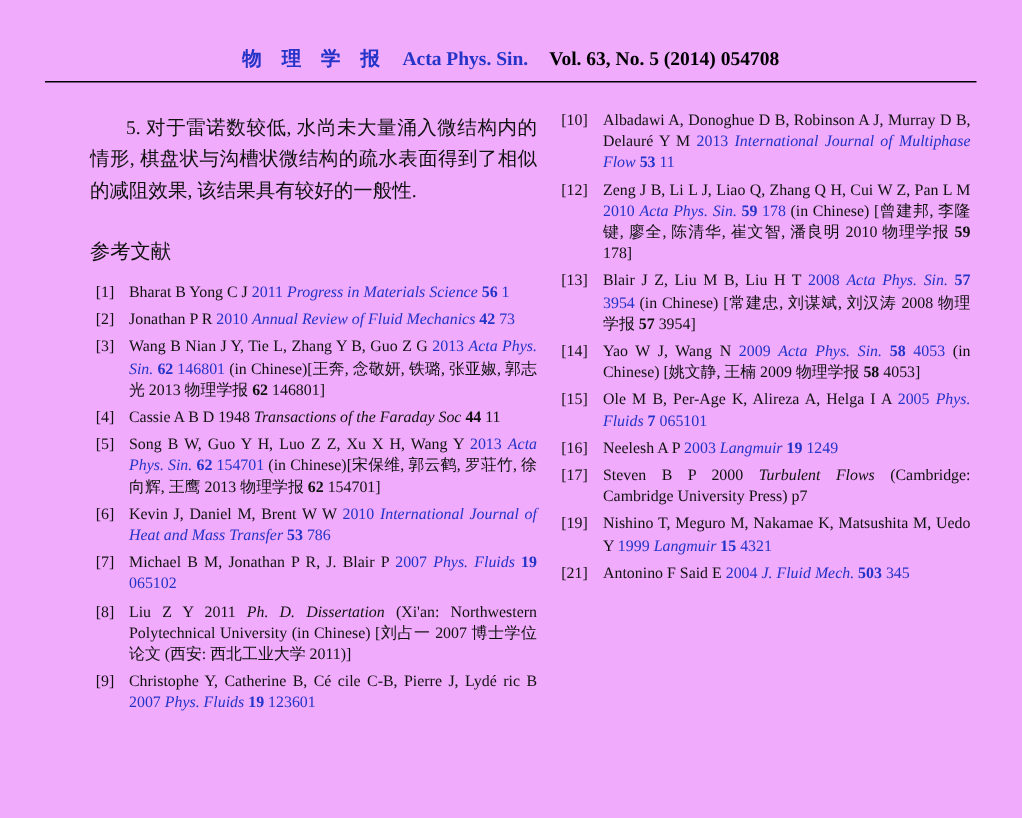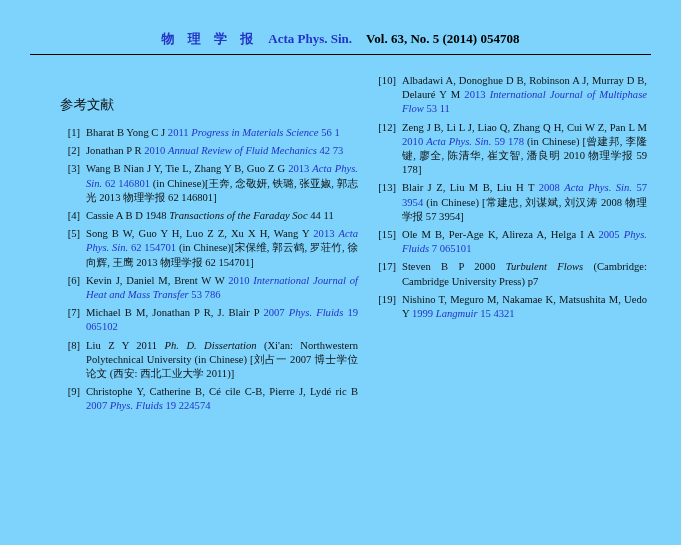--- a/index.html
+++ b/index.html
@@ -1,19 +1,19 @@
 <!DOCTYPE html>
 <html style="--link: #2433c8;"><head>
 <meta charset="utf-8">
 <style>
   html,body{margin:0;padding:0;background:#ffffff;}
   .page{
     position:relative;
     width:681px;height:545px;
-    background:#7dd3fc;
+    background:#f0abfc;
     font-family:"Liberation Serif","DejaVu Serif",serif;
     color:#111111;
     overflow:hidden;
     box-sizing:border-box;
   }
   
   .header{
     position:absolute;top:30px;left:30px;right:30px;
     text-align:center;
     font-size:13px;font-weight:bold;
@@ -38,39 +38,40 @@
     text-indent:24px;
     margin:0 0 0 0;
   }
   .refs-heading{
     font-size:13.5px;font-weight:normal;
     margin:22px 0 12px 0;
   }
   
   .ref-list{font-size:10.6px;line-height:14.2px;}
   .ref{display:flex;margin-bottom:4px;text-align:justify;}
-  .ref-num{flex:0 0 20px;text-align:right;white-space:nowrap;}
+  .ref-num{flex:0 0 20px;text-align:center;white-space:nowrap;}
   .col-right .ref-num{flex:0 0 26px;}
   .ref-text{flex:1 1 auto;padding-left:6px;min-width:0;}
   .lnk{color:var(--link);}
   .it{font-style:italic;}
-  .bd{font-weight:normal;}
+  .bd{font-weight:bold;}
 </style>
 </head>
 <body>
 
 <div class="page">
 
   <div class="header">
     <span class="cn">物 理 学 报</span><span class="en">Acta Phys. Sin.</span><span class="issue">Vol. 63, No. 5 (2014)   054708</span>
   </div>
 
   <div class="columns">
 
     <div class="col-left">
+      <p class="para">5. 对于雷诺数较低, 水尚未大量涌入微结构内的情形, 棋盘状与沟槽状微结构的疏水表面得到了相似的减阻效果, 该结果具有较好的一般性.</p>
       <div class="refs-heading">参考文献</div>
       <div class="ref-list">
           <div class="ref">
             <span class="ref-num">[1]</span>
             <span class="ref-text"><span class="">Bharat B Yong C J </span><span class="lnk">2011 </span><span class="lnk it">Progress in Materials Science </span><span class="lnk bd">56</span><span class="lnk"> 1</span></span>
           </div>
           <div class="ref">
             <span class="ref-num">[2]</span>
             <span class="ref-text"><span class="">Jonathan P R </span><span class="lnk">2010 </span><span class="lnk it">Annual Review of Fluid Mechanics </span><span class="lnk bd">42</span><span class="lnk"> 73</span></span>
           </div>
@@ -93,49 +94,61 @@
           <div class="ref">
             <span class="ref-num">[7]</span>
             <span class="ref-text"><span class="">Michael B M, Jonathan P R, J. Blair P </span><span class="lnk">2007 </span><span class="lnk it">Phys. Fluids </span><span class="lnk bd">19</span><span class="lnk"> 065102</span></span>
           </div>
           <div class="ref">
             <span class="ref-num">[8]</span>
             <span class="ref-text"><span class="">Liu Z Y 2011 </span><span class="it">Ph. D. Dissertation </span><span class="">(Xi'an: Northwestern Polytechnical University (in Chinese) [刘占一 2007 博士学位论文 (西安: 西北工业大学 2011)]</span></span>
           </div>
           <div class="ref">
             <span class="ref-num">[9]</span>
-            <span class="ref-text"><span class="">Christophe Y, Catherine B, Cé cile C-B, Pierre J, Lydé ric B </span><span class="lnk">2007 </span><span class="lnk it">Phys. Fluids </span><span class="lnk bd">19</span><span class="lnk"> 224574</span></span>
+            <span class="ref-text"><span class="">Christophe Y, Catherine B, Cé cile C-B, Pierre J, Lydé ric B </span><span class="lnk">2007 </span><span class="lnk it">Phys. Fluids </span><span class="lnk bd">19</span><span class="lnk"> 123601</span></span>
           </div>
         </div>
     </div>
 
     <div class="col-right">
       <div class="ref-list">
           <div class="ref">
             <span class="ref-num">[10]</span>
             <span class="ref-text"><span class="">Albadawi A, Donoghue D B, Robinson A J, Murray D B, Delauré Y M </span><span class="lnk">2013 </span><span class="lnk it">International Journal of Multiphase Flow </span><span class="lnk bd">53</span><span class="lnk"> 11</span></span>
           </div>
           <div class="ref">
             <span class="ref-num">[12]</span>
             <span class="ref-text"><span class="">Zeng J B, Li L J, Liao Q, Zhang Q H, Cui W Z, Pan L M </span><span class="lnk">2010 </span><span class="lnk it">Acta Phys. Sin. </span><span class="lnk bd">59</span><span class="lnk"> 178</span><span class=""> (in Chinese) [曾建邦, 李隆键, 廖全, 陈清华, 崔文智, 潘良明 2010 物理学报 </span><span class="bd">59</span><span class=""> 178]</span></span>
           </div>
           <div class="ref">
             <span class="ref-num">[13]</span>
             <span class="ref-text"><span class="">Blair J Z, Liu M B, Liu H T </span><span class="lnk">2008 </span><span class="lnk it">Acta Phys. Sin. </span><span class="lnk bd">57</span><span class="lnk"> 3954</span><span class=""> (in Chinese) [常建忠, 刘谋斌, 刘汉涛 2008 物理学报 </span><span class="bd">57</span><span class=""> 3954]</span></span>
           </div>
           <div class="ref">
+            <span class="ref-num">[14]</span>
+            <span class="ref-text"><span class="">Yao W J, Wang N </span><span class="lnk">2009 </span><span class="lnk it">Acta Phys. Sin. </span><span class="lnk bd">58</span><span class="lnk"> 4053</span><span class=""> (in Chinese) [姚文静, 王楠 2009 物理学报 </span><span class="bd">58</span><span class=""> 4053]</span></span>
+          </div>
+          <div class="ref">
             <span class="ref-num">[15]</span>
             <span class="ref-text"><span class="">Ole M B, Per-Age K, Alireza A, Helga I A </span><span class="lnk">2005 </span><span class="lnk it">Phys. Fluids </span><span class="lnk bd">7</span><span class="lnk"> 065101</span></span>
+          </div>
+          <div class="ref">
+            <span class="ref-num">[16]</span>
+            <span class="ref-text"><span class="">Neelesh A P </span><span class="lnk">2003 </span><span class="lnk it">Langmuir </span><span class="lnk bd">19</span><span class="lnk"> 1249</span></span>
           </div>
           <div class="ref">
             <span class="ref-num">[17]</span>
             <span class="ref-text"><span class="">Steven B P 2000 </span><span class="it">Turbulent Flows </span><span class="">(Cambridge: Cambridge University Press) p7</span></span>
           </div>
           <div class="ref">
             <span class="ref-num">[19]</span>
             <span class="ref-text"><span class="">Nishino T, Meguro M, Nakamae K, Matsushita M, Uedo Y </span><span class="lnk">1999 </span><span class="lnk it">Langmuir </span><span class="lnk bd">15</span><span class="lnk"> 4321</span></span>
           </div>
+          <div class="ref">
+            <span class="ref-num">[21]</span>
+            <span class="ref-text"><span class="">Antonino F Said E </span><span class="lnk">2004 </span><span class="lnk it">J. Fluid Mech. </span><span class="lnk bd">503</span><span class="lnk"> 345</span></span>
+          </div>
         </div>
     </div>
 
   </div>
 
 </div>
 
 </body></html>

